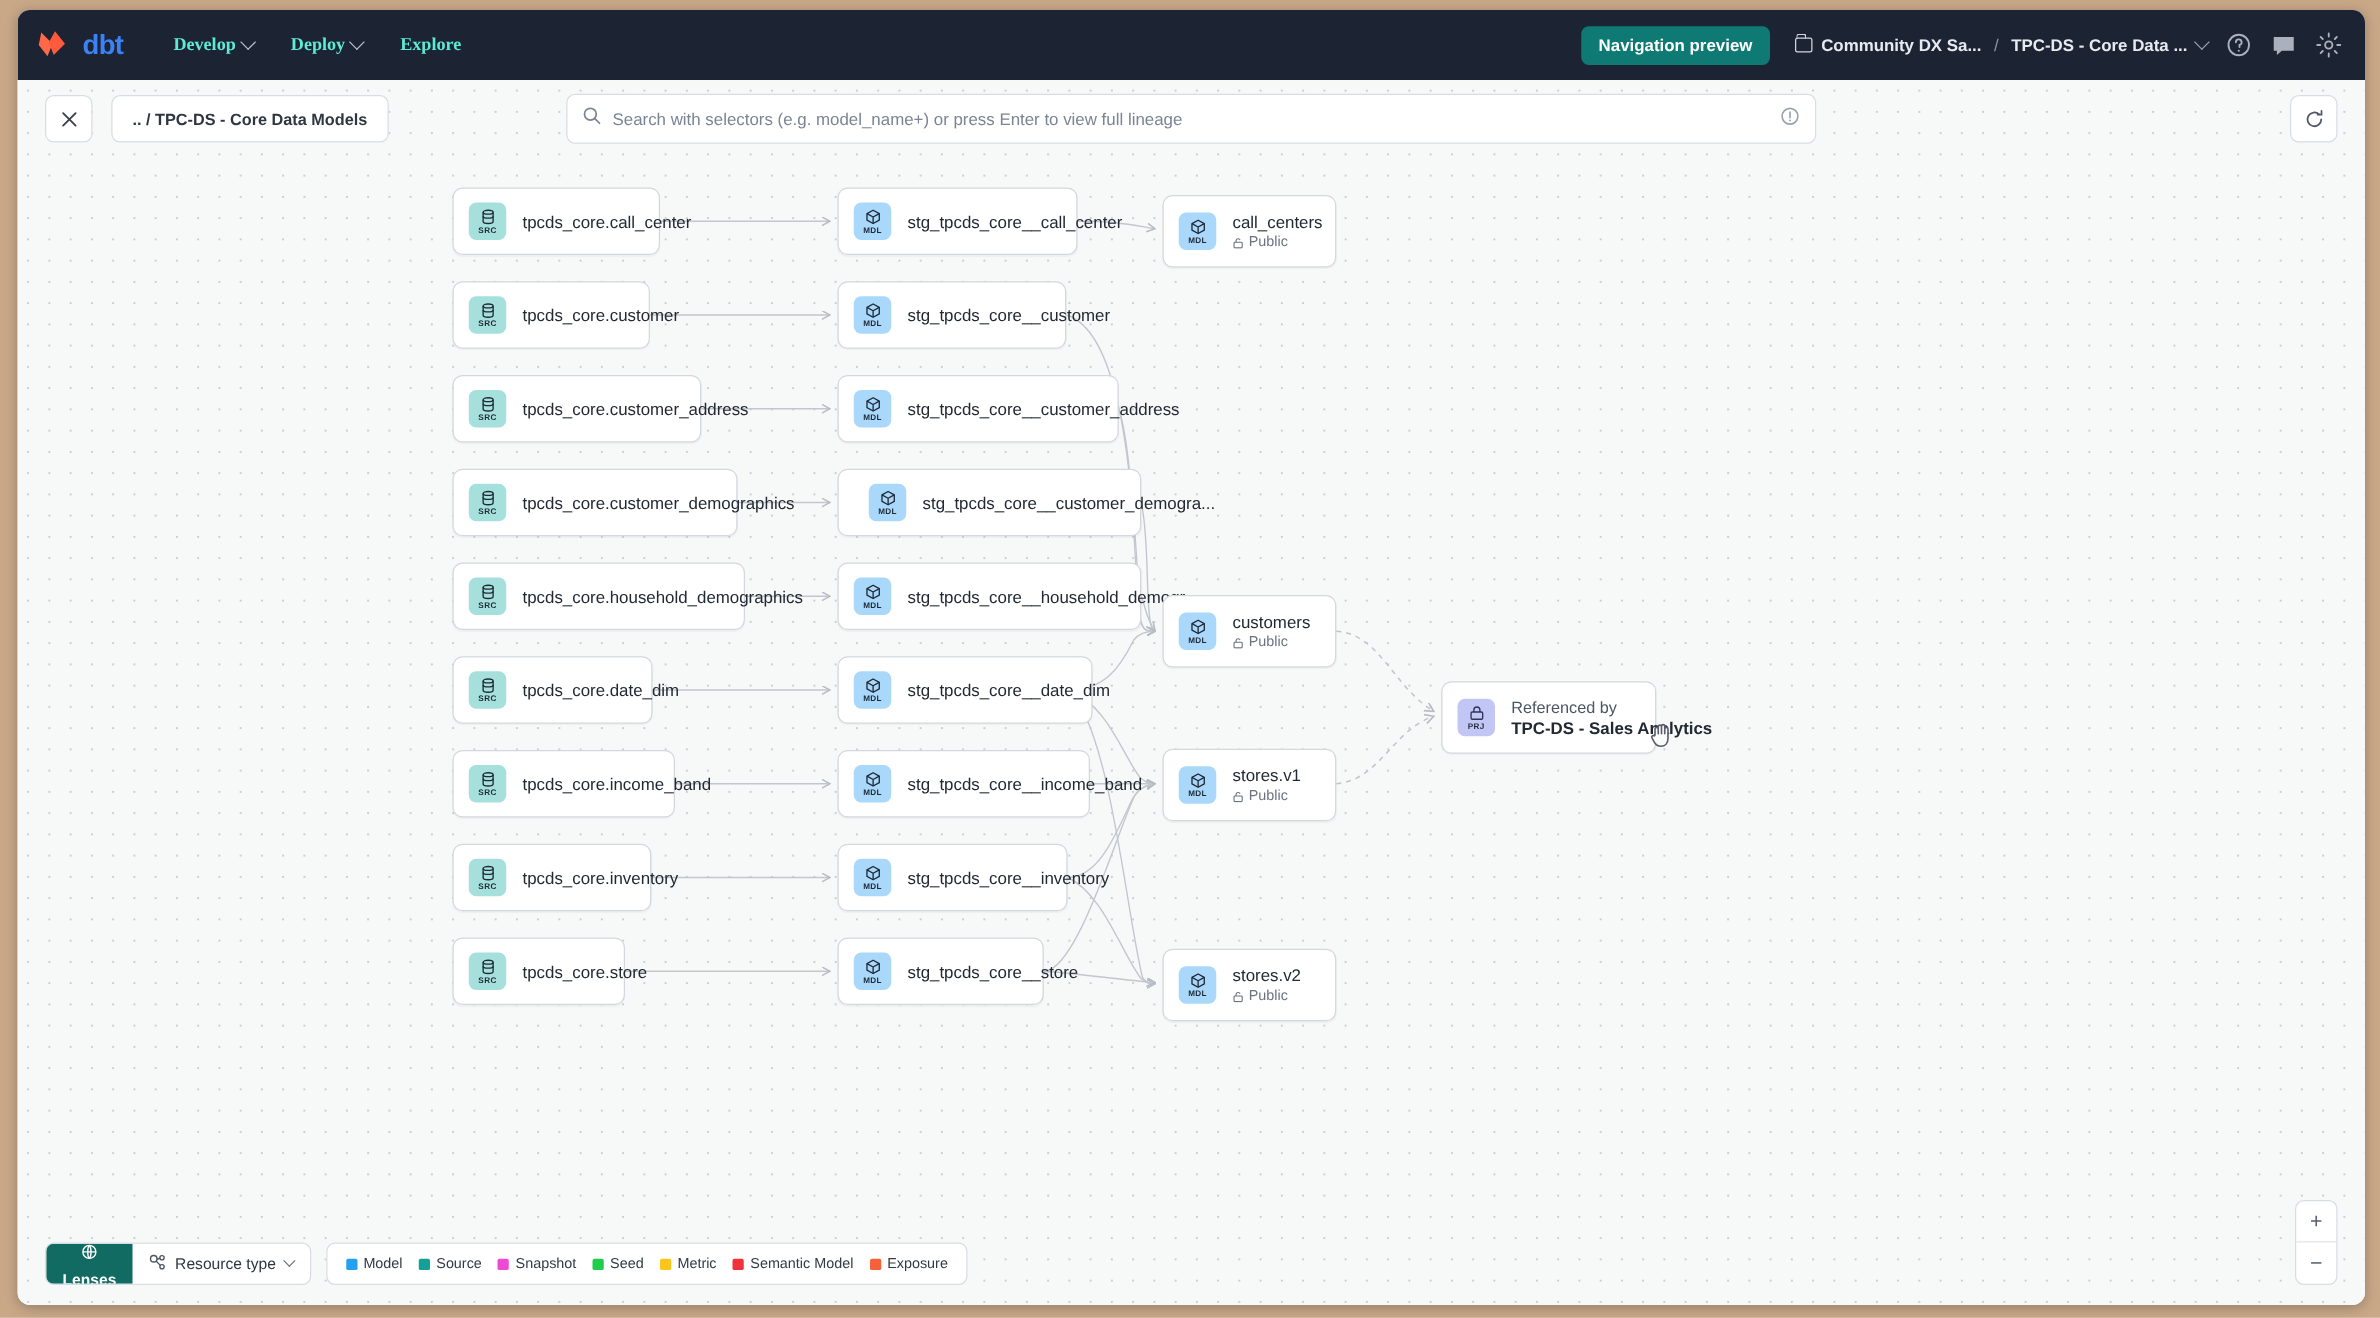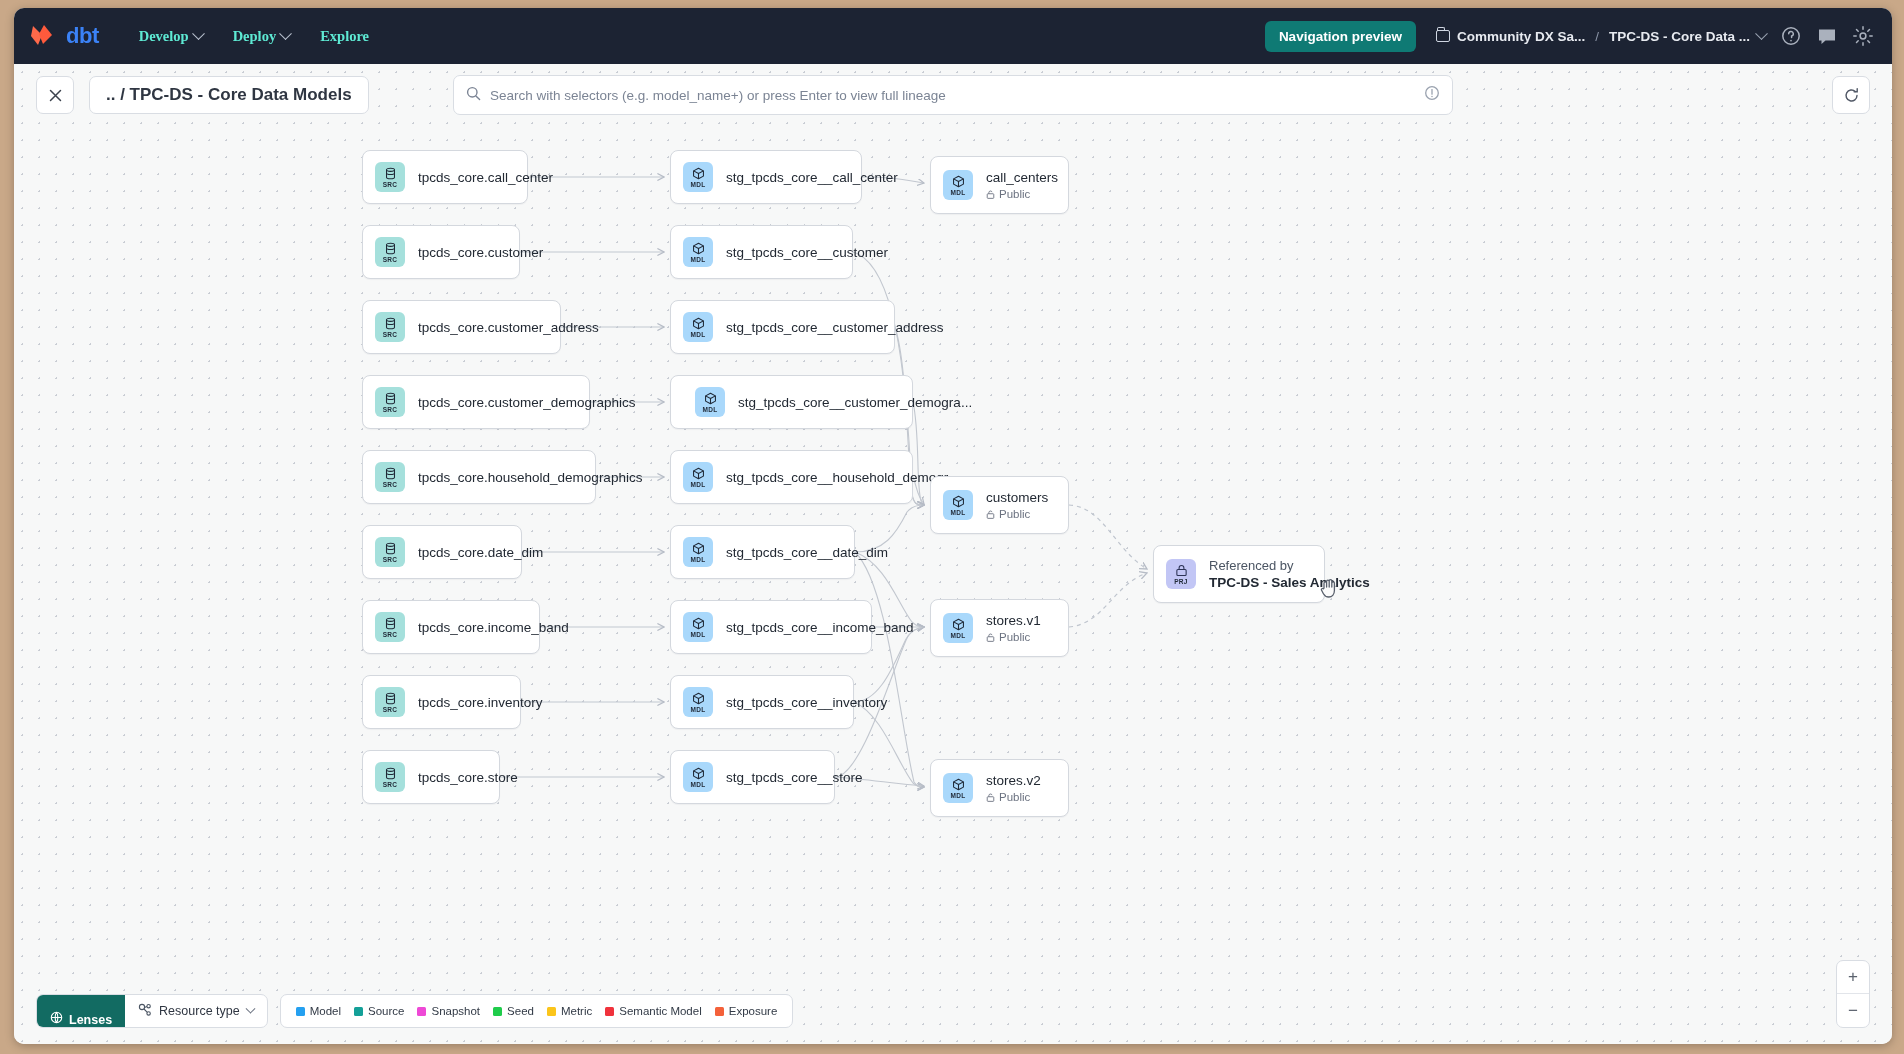--- a/index.html
+++ b/index.html
@@ -66,21 +66,21 @@
   
   #toolbar { position:absolute; left:0; top:0; width:100%; height:62px; z-index:20;
              display:flex; align-items:center; padding:0 22px; pointer-events:none;}
   #toolbar > * { pointer-events:auto; }
   .tb-btn {
     background:#fff; border:1px solid #d9dde3; border-radius:7px;
     height:38px; display:flex; align-items:center; justify-content:center;
     cursor:pointer;
   }
   #close-btn { width:38px; }
-  #breadcrumb-chip { padding:0 16px; font-size:17px; font-weight:700; color:#2f3642; margin-left:15px;}
+  #breadcrumb-chip { padding:0 16px; font-size:13px; font-weight:700; color:#2f3642; margin-left:15px;}
   #search-wrap { position:absolute; left:50%; transform:translateX(-50%);
     width:1000px; height:40px; background:#fff; border:1px solid #d9dde3; border-radius:7px;
     display:flex; align-items:center; padding:0 12px; }
   #search-input { flex:1; border:none; outline:none; font-size:13.5px; color:#3a414c;
     font-family:"Liberation Sans",sans-serif; background:transparent; margin-left:9px; }
   #search-input::placeholder { color:#7b8494; }
   #refresh-btn { position:absolute; right:22px; width:38px; }
 
   
   #graph { position:absolute; left:0; top:0; width:100%; height:100%; }
@@ -104,21 +104,21 @@
   .n-body { display:flex; flex-direction:column; justify-content:center; min-width:0; }
   .n-title { font-size:13.5px; color:#222933; white-space:nowrap; }
   .n-sub { font-size:11.5px; color:#6b7280; display:flex; align-items:center; gap:4px; margin-top:3px;}
   .n-small { font-size:13px; color:#4b5563; }
   .lock-ico { width:9px; height:9px; }
 
   
   #bottombar { position:absolute; left:22px; bottom:16px; display:flex; align-items:center; gap:12px; z-index:20;}
   #lenses-group { display:flex; background:#fff; border:1px solid #d9dde3; border-radius:7px; overflow:hidden; height:34px;}
   #lenses-btn { background:#126b62; color:#fff; font-size:12.5px; font-weight:700;
-    display:flex; align-items:flex-end; gap:6px; padding:0 13px; cursor:pointer; }
+    display:flex; align-items:center; gap:6px; padding:0 13px; cursor:pointer;flex-direction:column; }
   #resource-type-btn { display:flex; align-items:center; gap:7px; padding:0 13px; font-size:12.5px;
     color:#2f3642; cursor:pointer; }
   #legend { background:#fff; border:1px solid #d9dde3; border-radius:7px; height:34px;
     display:flex; align-items:center; gap:13px; padding:0 15px; }
   .leg-item { display:flex; align-items:center; gap:5px; font-size:11.5px; color:#323a46; white-space:nowrap;}
   .leg-sw { width:9px; height:9px; border-radius:1.5px; }
 
   #zoom-ctrl { position:absolute; right:22px; bottom:16px; width:34px;
     background:#fff; border:1px solid #d9dde3; border-radius:7px; z-index:20; overflow:hidden;}
   .zbtn { height:33px; display:flex; align-items:center; justify-content:center;
@@ -402,21 +402,21 @@
             <svg width="13" height="13" viewBox="0 0 14 14" fill="none" stroke="#1f2937" stroke-width="1.15" stroke-linejoin="round">
               <path d="M7 1.3 12.3 4.2v5.6L7 12.7 1.7 9.8V4.2z"></path>
               <path d="M1.7 4.2 7 7.1l5.3-2.9M7 7.1v5.6"></path>
             </svg>
             <span class="tag">MDL</span>
           </div>
           <div class="n-body">
             <div class="n-title">stg_tpcds_core__household_demogr...</div>
           </div>
         </div>
-        <div class="node" style="left: 656px; top: 461px; width: 185px;">
+        <div class="node" style="left: 656px; top: 461px; width: 204px;">
           <div class="n-ico mdl">
             <svg width="13" height="13" viewBox="0 0 14 14" fill="none" stroke="#1f2937" stroke-width="1.15" stroke-linejoin="round">
               <path d="M7 1.3 12.3 4.2v5.6L7 12.7 1.7 9.8V4.2z"></path>
               <path d="M1.7 4.2 7 7.1l5.3-2.9M7 7.1v5.6"></path>
             </svg>
             <span class="tag">MDL</span>
           </div>
           <div class="n-body">
             <div class="n-title">stg_tpcds_core__date_dim</div>
           </div>

